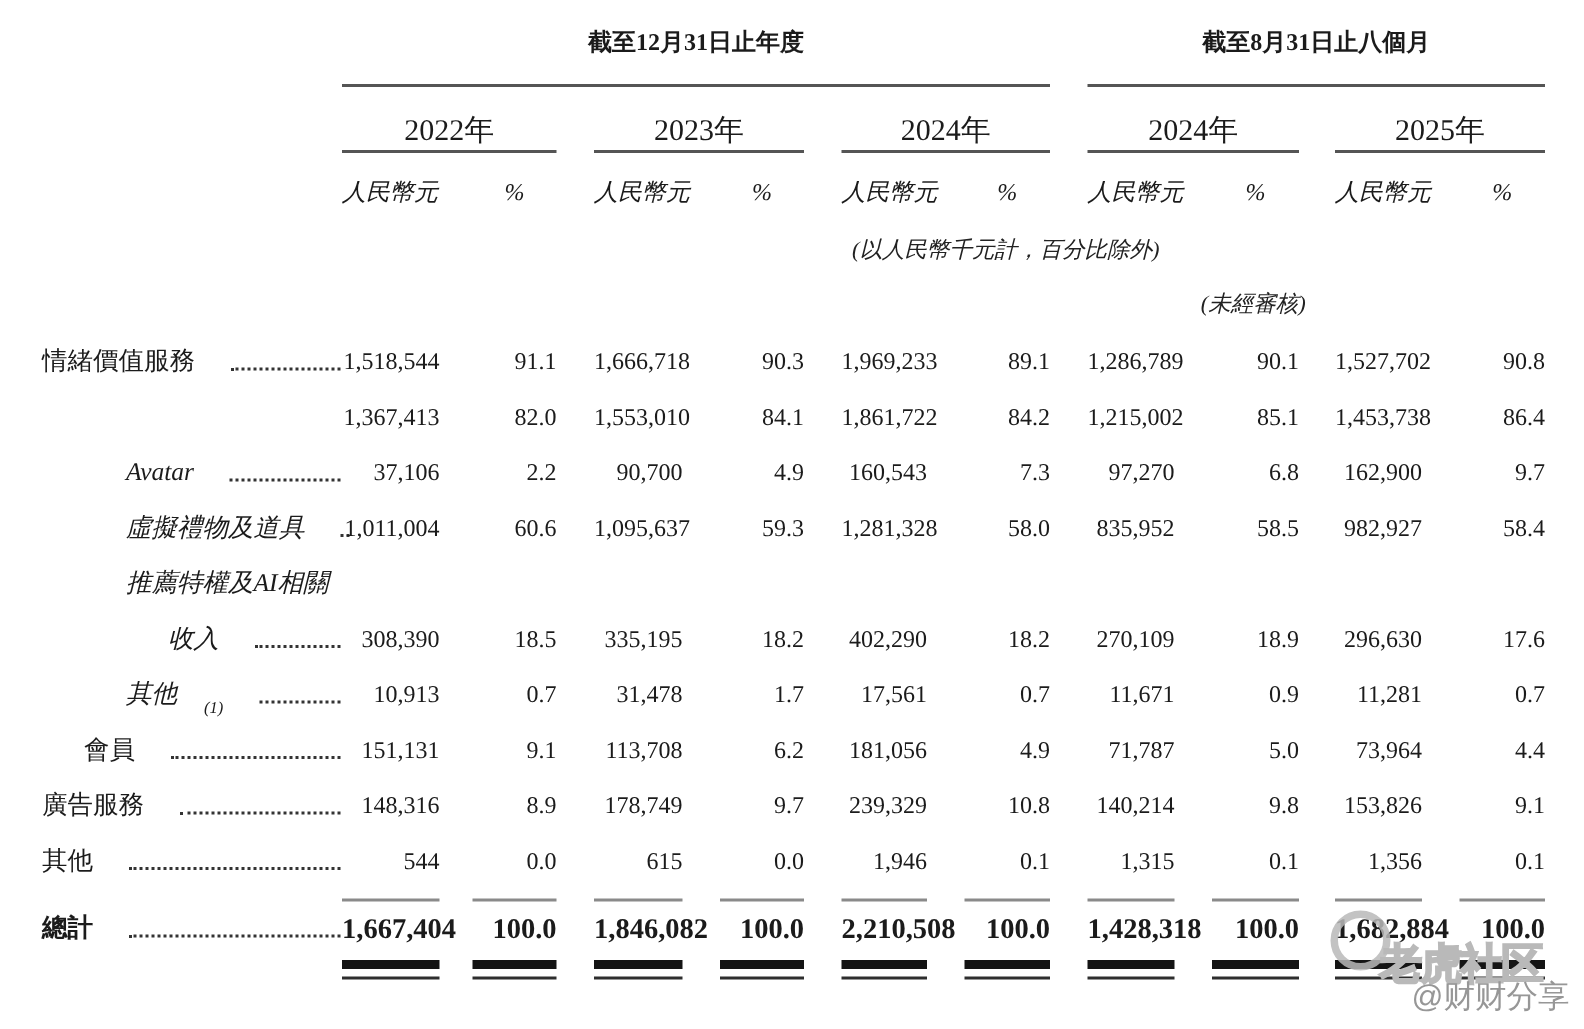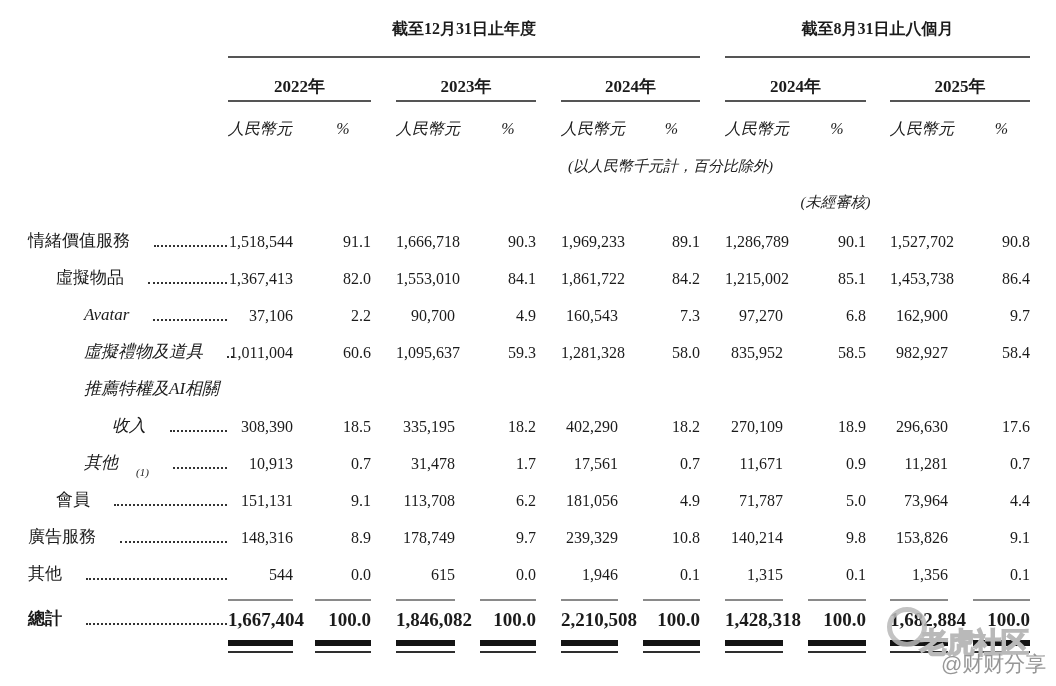--- a/index.html
+++ b/index.html
@@ -24,21 +24,21 @@
   .ysp4{grid-column:14/17} .ysp5{grid-column:18/21}
   .nsp1{grid-column:10/13; position:relative;}
   .nsp2{grid-column:14/17; position:relative;}
 
   
   .grp {
     text-align:center; font-weight:bold; font-size:16px; line-height:17px;
     padding-bottom:19px; border-bottom:2px solid #555; white-space:nowrap;
   }
   .yr {
-    text-align:center; font-weight:bold; font-size:17px; line-height:16px;
+    text-align:center; font-weight:normal; font-size:20px; line-height:16px;
     padding:21px 0 5px; border-bottom:2px solid #555;
   }
   .sub { padding-top:19px; font-style:italic; font-size:16px; line-height:16px; }
   .sub.cur { text-align:left; white-space:nowrap; }
   .sub.pct { text-align:center; }
   .noterow1 { height:40px; }
   .noterow2 { height:36px; }
   .note {
     position:absolute; bottom:1px; left:50%; transform:translateX(-50%);
     white-space:nowrap; font-style:italic; font-size:15px; color:#222;margin-left:40px;
@@ -141,24 +141,20 @@
     <div class="num cp2">90.3</div>
     <div class="num cv3">1,969,233</div>
     <div class="num cp3">89.1</div>
     <div class="num cv4">1,286,789</div>
     <div class="num cp4">90.1</div>
     <div class="num cv5">1,527,702</div>
     <div class="num cp5">90.8</div>
   </div>
 
   <div class="grid drow lv1">
-    <div class="lab">
-        <span>虛擬物品</span>
-        <span class="leader"></span>
-      </div>
     <div class="num cv1">1,367,413</div>
     <div class="num cp1">82.0</div>
     <div class="num cv2">1,553,010</div>
     <div class="num cp2">84.1</div>
     <div class="num cv3">1,861,722</div>
     <div class="num cp3">84.2</div>
     <div class="num cv4">1,215,002</div>
     <div class="num cp4">85.1</div>
     <div class="num cv5">1,453,738</div>
     <div class="num cp5">86.4</div>

